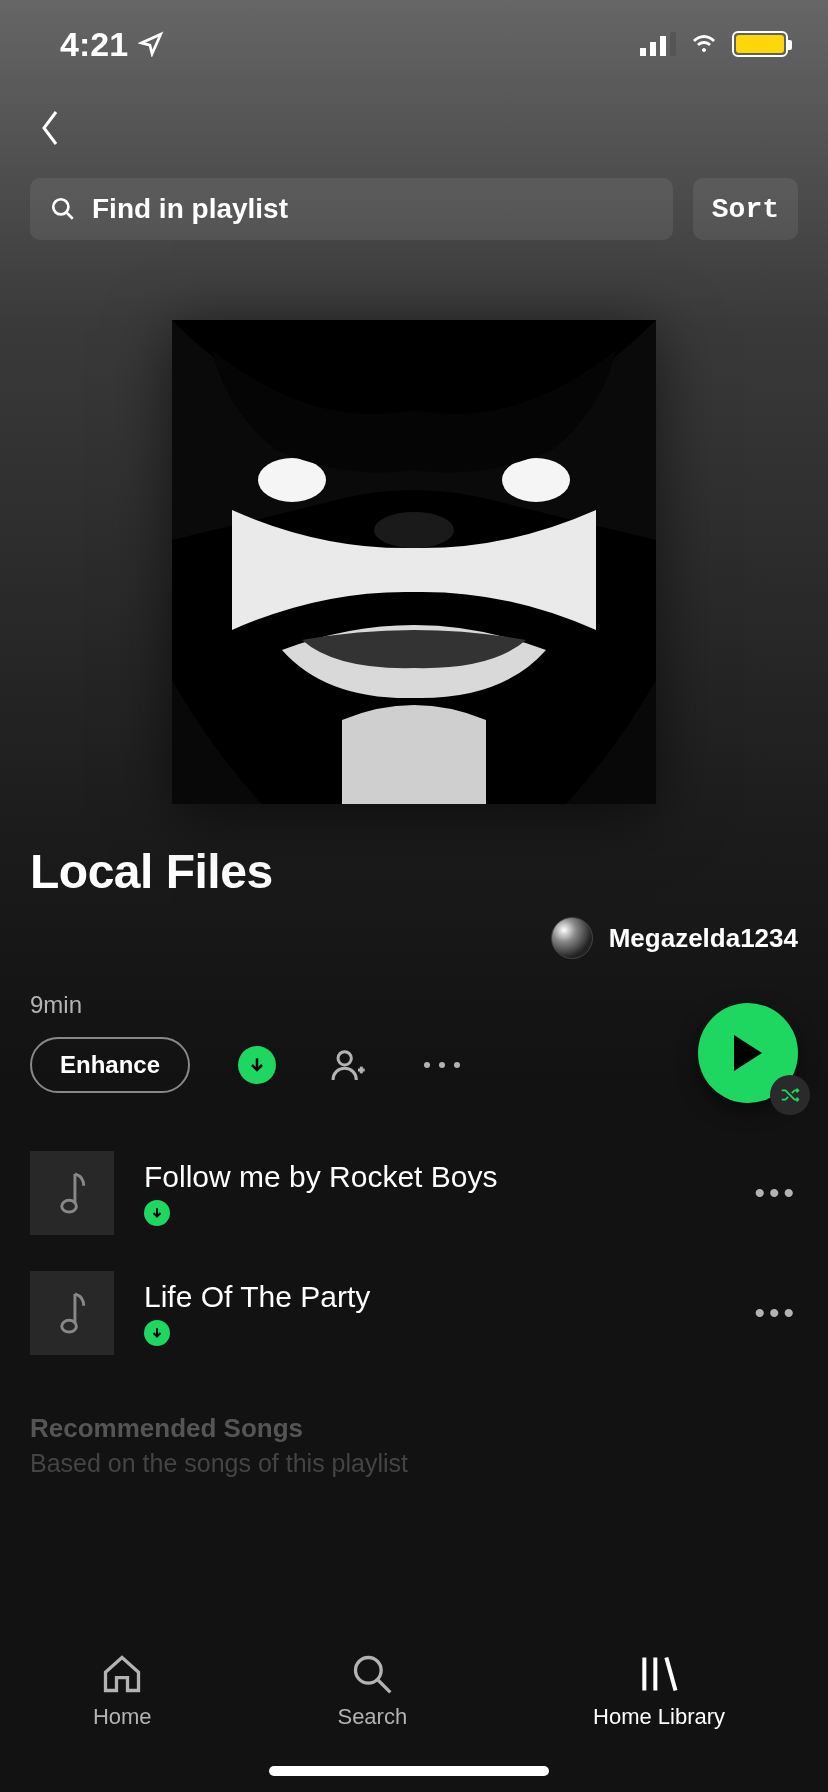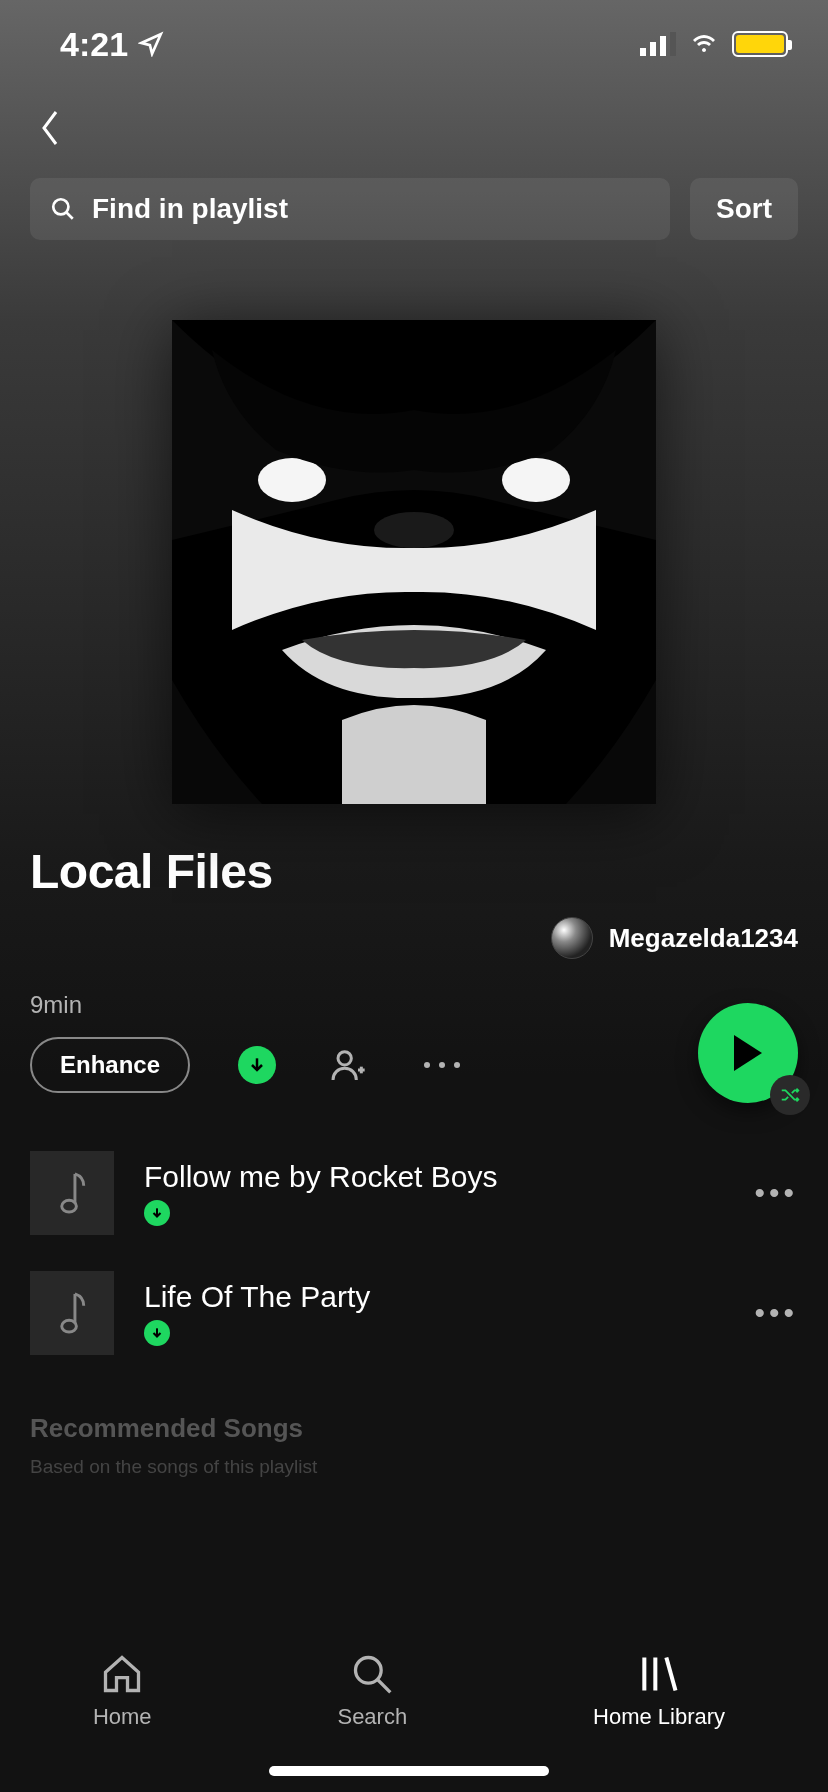--- a/index.html
+++ b/index.html
@@ -15,21 +15,21 @@
   .battery-fill { background:#ffd60a; width:100%; height:100%; border-radius:3px;}
 
   
   .back-row { padding: 20px 30px 30px; }
   .back-btn { width: 40px; height: 40px; display:flex; align-items:center; justify-content:center; }
 
   .search-row { display:flex; gap:20px; padding: 0 30px; }
   .search-box { flex:1; background: rgba(255,255,255,0.08); border-radius: 10px; height: 62px; display:flex; align-items:center; padding: 0 20px; gap:16px; }
   .search-input { background:transparent; border:none; color:#fff; font-size:28px; font-weight:700; outline:none; flex:1;}
   .search-input::placeholder { color:#fff; font-weight:700;}
-  .sort-btn { background: rgba(255,255,255,0.08); border-radius:10px; height:62px; padding: 0 26px; display:flex; align-items:center; font-size:28px; font-weight:700; color:#fff;}
+  .sort-btn { background: rgba(255,255,255,0.08); border-radius:10px; height:62px; padding: 0 19px; display:flex; align-items:center; font-size:28px; font-weight:700; color:#fff;font-family:Liberation Mono, monospace;}
 
   .cover-wrap { display:flex; justify-content:center; padding: 80px 0 40px; }
   .cover { width:484px; height:484px; background:#000; box-shadow: 0 10px 60px rgba(0,0,0,0.6); position:relative; overflow:hidden;}
 
   .meta { padding: 0 30px; }
   .title { font-size: 48px; font-weight: 700; letter-spacing: -0.5px; }
   .owner-row { display:flex; align-items:center; gap:16px; margin-top: 18px; justify-content: flex-end;}
   .avatar { width:42px; height:42px; border-radius:50%; background: radial-gradient(circle at 30% 30%, #fff 0%, #888 30%, #222 70%); border:1px solid #444;}
   .owner { font-size:26px; font-weight:700;}
   .duration { font-size:24px; color:#b3b3b3; margin-top: 32px;}
@@ -47,21 +47,21 @@
   .thumb { width:84px; height:84px; background:#282828; display:flex; align-items:center; justify-content:center;}
   .thumb-add { background:#2a2a2a;}
   .row-title { font-size:30px; font-weight:500; color:#fff;}
   .row-add-title { font-size:30px; font-weight:500;}
   .row-sub { display:flex; align-items:center; gap:10px; margin-top:6px;}
   .mini-dl { width:26px; height:26px; border-radius:50%; background:#1ed760; display:flex; align-items:center; justify-content:center;}
   .row-more { position:absolute; right:0; color:#b3b3b3; font-size:30px; letter-spacing:4px; width:50px; text-align:right;}
 
   .reco { padding: 40px 30px 0; color:#666;}
   .reco-title { font-size:26px; font-weight:800; color:#555;}
-  .reco-sub { font-size:19px; color:#444; margin-top:12px;}
+  .reco-sub { font-size:25px; color:#444; margin-top:5px;}
 
   
   .nav { position:absolute; bottom:0; left:0; right:10px; height:170px; background: linear-gradient(to bottom, rgba(18,18,18,0) 0%, rgba(18,18,18,0.85) 30%, #121212 60%); display:flex; justify-content:space-around; align-items:flex-start; padding-top:30px;}
   .nav-item { display:flex; flex-direction:column; align-items:center; gap:8px; color:#b3b3b3; font-size:22px;}
   .nav-item.active { color:#fff;}
   .home-indicator { position:absolute; bottom:16px; left:50%; transform:translateX(-50%); width:280px; height:10px; background:#fff; border-radius:10px;}
 
   svg { display:block; }
 </style>
 </head>

